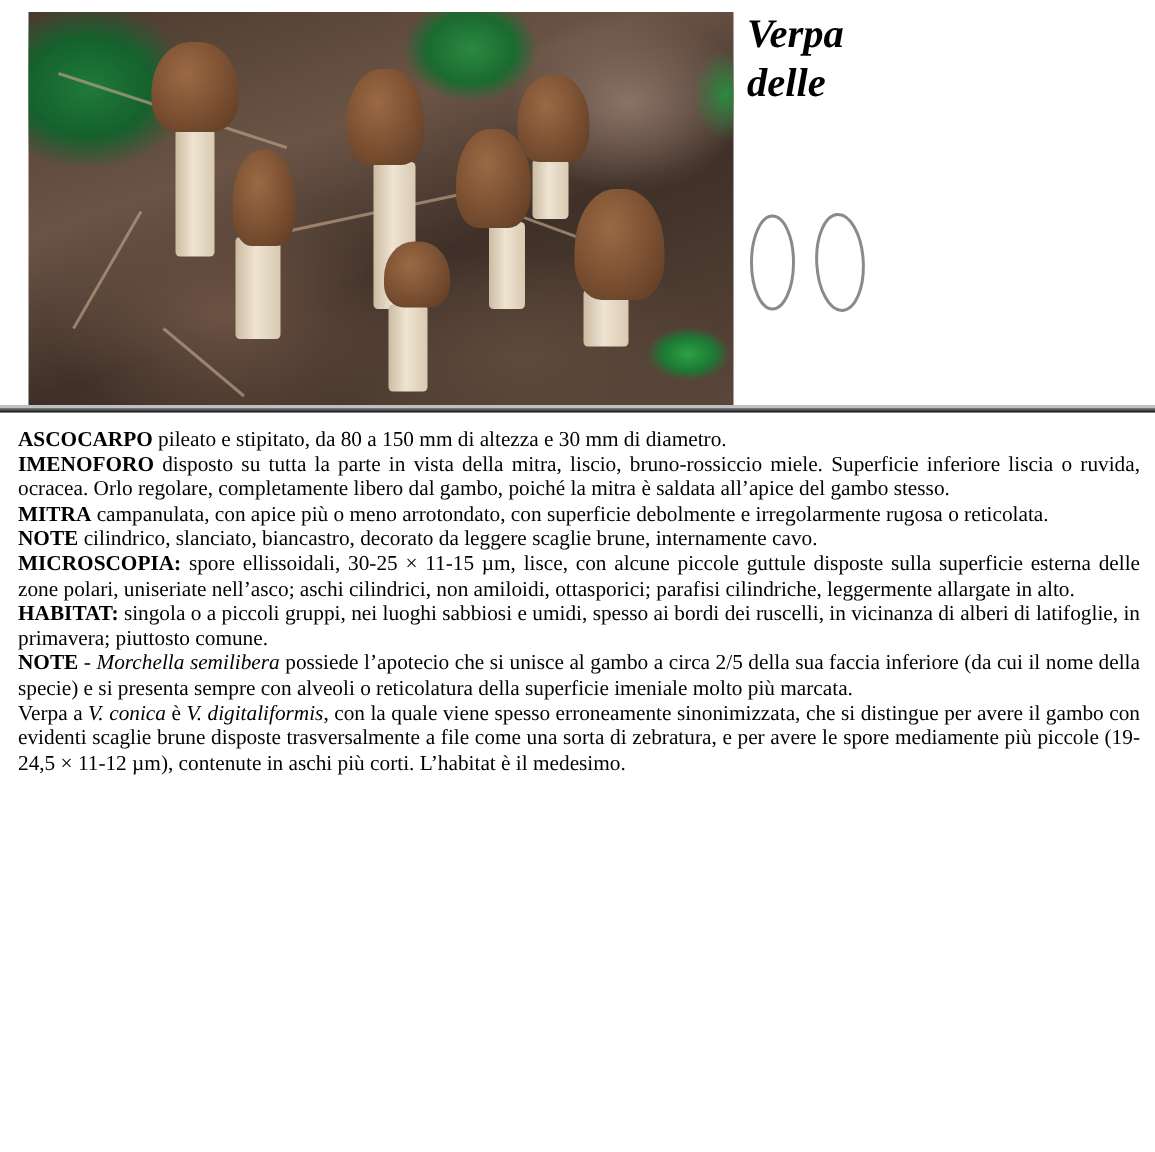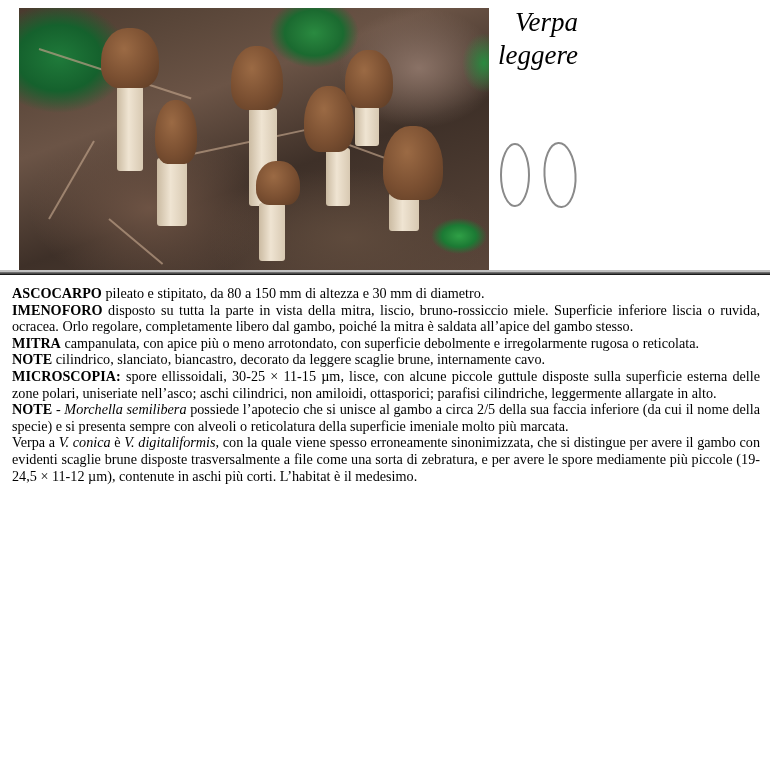--- a/index.html
+++ b/index.html
@@ -29,23 +29,22 @@
       position: absolute; background: radial-gradient(ellipse at 40% 35%, #9b6a44 0%, #7a4f31 55%, #5a3a24 100%);
       border-radius: 45% 45% 30% 30% / 55% 55% 35% 35%;
     }
     .shroom .stem {
       position: absolute;
       background: linear-gradient(90deg, #cbbba2 0%, #efe4d2 45%, #d8c9b2 100%);
       border-radius: 3px;
     }
     .title {
       position: absolute; left: 498px; top: 6px;
-      font-size: 27px; line-height: 33px; font-weight: normal; font-style: italic;
+      font-size: 27px; line-height: 33px; font-weight: bold; font-style: italic;
       margin: 0;
-      text-align: right;
     }
     .spores { position: absolute; left: 498px; top: 141px; width: 82px; height: 68px; }
     .rule-top {
       position: absolute; left: 0; top: 270px; width: 770px; height: 2px; background: #c0c0c0;
     }
     .rule-bottom {
       position: absolute; left: 0; top: 272px; width: 770px; height: 3px;
       background: linear-gradient(#808080, #404040 60%, #000 100%);
     }
     .text {
@@ -91,32 +90,33 @@
     <div class="cap" style="left:326px;top:42px;width:48px;height:58px;"></div>
   </div>
   <div class="shroom">
     <div class="stem" style="left:370px;top:185px;width:30px;height:38px;"></div>
     <div class="cap" style="left:364px;top:118px;width:60px;height:74px;"></div>
   </div>
 </div>
 
 <h1 class="title">
   <span>Verpa</span><br>
-  <span>leggere</span>
+  <span>delle</span>
 </h1>
 
 <svg class="spores" viewBox="0 0 82 68">
   <ellipse cx="17" cy="34" rx="14" ry="31" fill="none" stroke="#8a8a8a" stroke-width="2"></ellipse>
   <ellipse cx="62" cy="34" rx="15.5" ry="32" fill="none" stroke="#8a8a8a" stroke-width="2" transform="rotate(-3 62 34)"></ellipse>
 </svg>
 
 <div class="rule-top"></div>
 <div class="rule-bottom"></div>
 
 <div class="text">
   <p><b>ASCOCARPO</b><span> pileato e stipitato, da 80 a 150 mm di altezza e 30 mm di diametro.</span></p>
   <p><b>IMENOFORO</b><span> disposto su tutta la parte in vista della mitra, liscio, bruno-rossiccio miele. Superficie inferiore liscia o ruvida, ocracea. Orlo regolare, completamente libero dal gambo, poiché la mitra è saldata all’apice del gambo stesso.</span></p>
   <p><b>MITRA</b><span> campanulata, con apice più o meno arrotondato, con superficie debolmente e irregolarmente rugosa o reticolata.</span></p>
   <p><b>NOTE</b><span> cilindrico, slanciato, biancastro, decorato da leggere scaglie brune, internamente cavo.</span></p>
   <p><b>MICROSCOPIA:</b><span> spore ellissoidali, 30-25 × 11-15 µm, lisce, con alcune piccole guttule disposte sulla superficie esterna delle zone polari, uniseriate nell’asco; aschi cilindrici, non amiloidi, ottasporici; parafisi cilindriche, leggermente allargate in alto.</span></p>
+  <p><b>HABITAT:</b><span> singola o a piccoli gruppi, nei luoghi sabbiosi e umidi, spesso ai bordi dei ruscelli, in vicinanza di alberi di latifoglie, in primavera; piuttosto comune.</span></p>
   <p><b>NOTE</b><span> - </span><i>Morchella semilibera</i><span> possiede l’apotecio che si unisce al gambo a circa 2/5 della sua faccia inferiore (da cui il nome della specie) e si presenta sempre con alveoli o reticolatura della superficie imeniale molto più marcata.</span></p>
   <p><span>Verpa a </span><i>V. conica</i><span> è </span><i>V. digitaliformis</i><span>, con la quale viene spesso erroneamente sinonimizzata, che si distingue per avere il gambo con evidenti scaglie brune disposte trasversalmente a file come una sorta di zebratura, e per avere le spore mediamente più piccole (19-24,5 × 11-12 µm), contenute in aschi più corti. L’habitat è il medesimo.</span></p>
 </div>
 
 </body></html>

